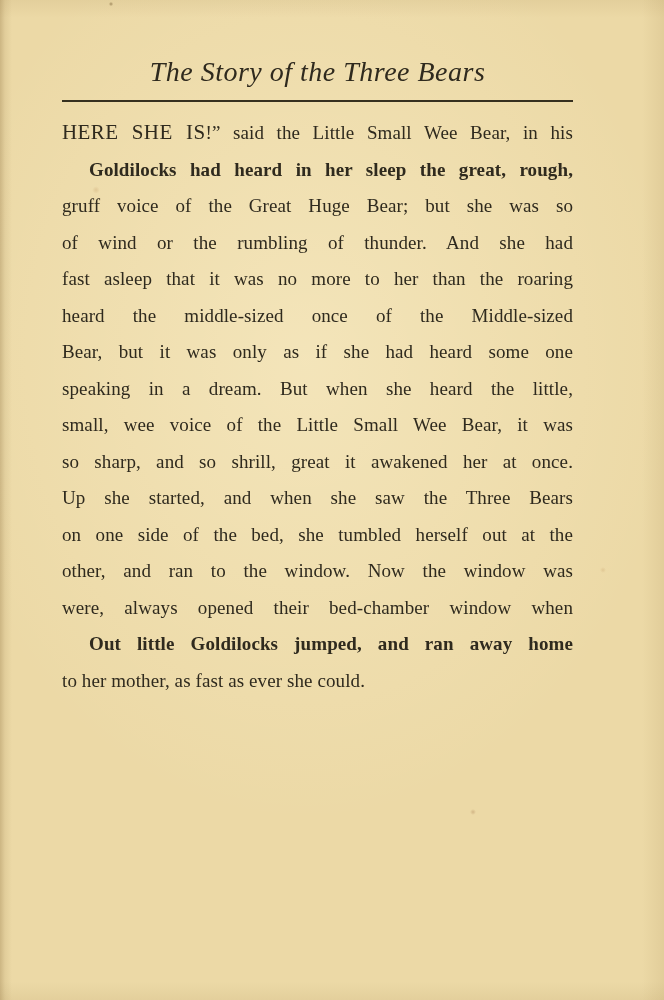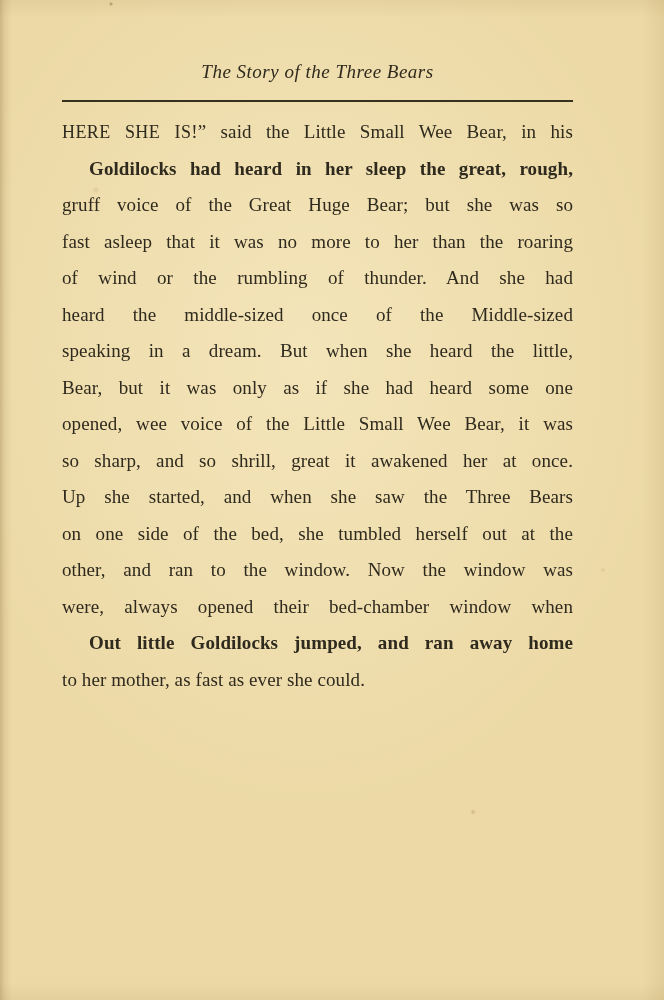--- a/index.html
+++ b/index.html
@@ -37,21 +37,21 @@
     overflow: hidden;
   }
   .running-header {
     position: absolute;
     left: 62px;
     top: 55px;
     width: 511px;
   }
   .header-title {
     font-style: italic;
-    font-size: 19px;
+    font-size: 28px;
     line-height: 34px;
     text-align: center;
     letter-spacing: 0.5px;
     white-space: nowrap;
   }
   .header-rule {
     height: 2px;
     margin-top: 11px;
     background: var(--rule);
   }
@@ -72,42 +72,42 @@
   .line, .line * { white-space: normal; }
   .line.last {
     text-align: left;
     text-align-last: left;
   }
   .line.indent {
     text-indent: 27px;
     font-weight: bold;
   }
   .smallcaps {
-    font-size: 18px;
+    font-size: 21px;
     letter-spacing: 0.4px;
   }
 </style>
 </head>
 <body>
 
 <div class="page">
   <div class="running-header">
     <div class="header-title">The Story of the Three Bears</div>
     <div class="header-rule"></div>
   </div>
   <div class="text-block">
       <div class="line"><span class="smallcaps">HERE SHE IS</span>!” said the Little Small Wee Bear, in his</div>
       <div class="line indent">Goldilocks had heard in her sleep the great, rough,</div>
       <div class="line">gruff voice of the Great Huge Bear; but she was so</div>
+      <div class="line">of wind or the rumbling of thunder. And she had</div>
       <div class="line">fast asleep that it was no more to her than the roaring</div>
-      <div class="line">of wind or the rumbling of thunder. And she had</div>
       <div class="line">heard the middle-sized once of the Middle-sized</div>
+      <div class="line">Bear, but it was only as if she had heard some one</div>
       <div class="line">speaking in a dream. But when she heard the little,</div>
-      <div class="line">Bear, but it was only as if she had heard some one</div>
-      <div class="line">opened, wee voice of the Little Small Wee Bear, it was</div>
+      <div class="line">small, wee voice of the Little Small Wee Bear, it was</div>
       <div class="line">so sharp, and so shrill, great it awakened her at once.</div>
       <div class="line">Up she started, and when she saw the Three Bears</div>
       <div class="line">on one side of the bed, she tumbled herself out at the</div>
       <div class="line">other, and ran to the window. Now the window was</div>
       <div class="line">were, always opened their bed-chamber window when</div>
       <div class="line indent">Out little Goldilocks jumped, and ran away home</div>
       <div class="line last">to her mother, as fast as ever she could.</div>
     </div>
 </div>
 

